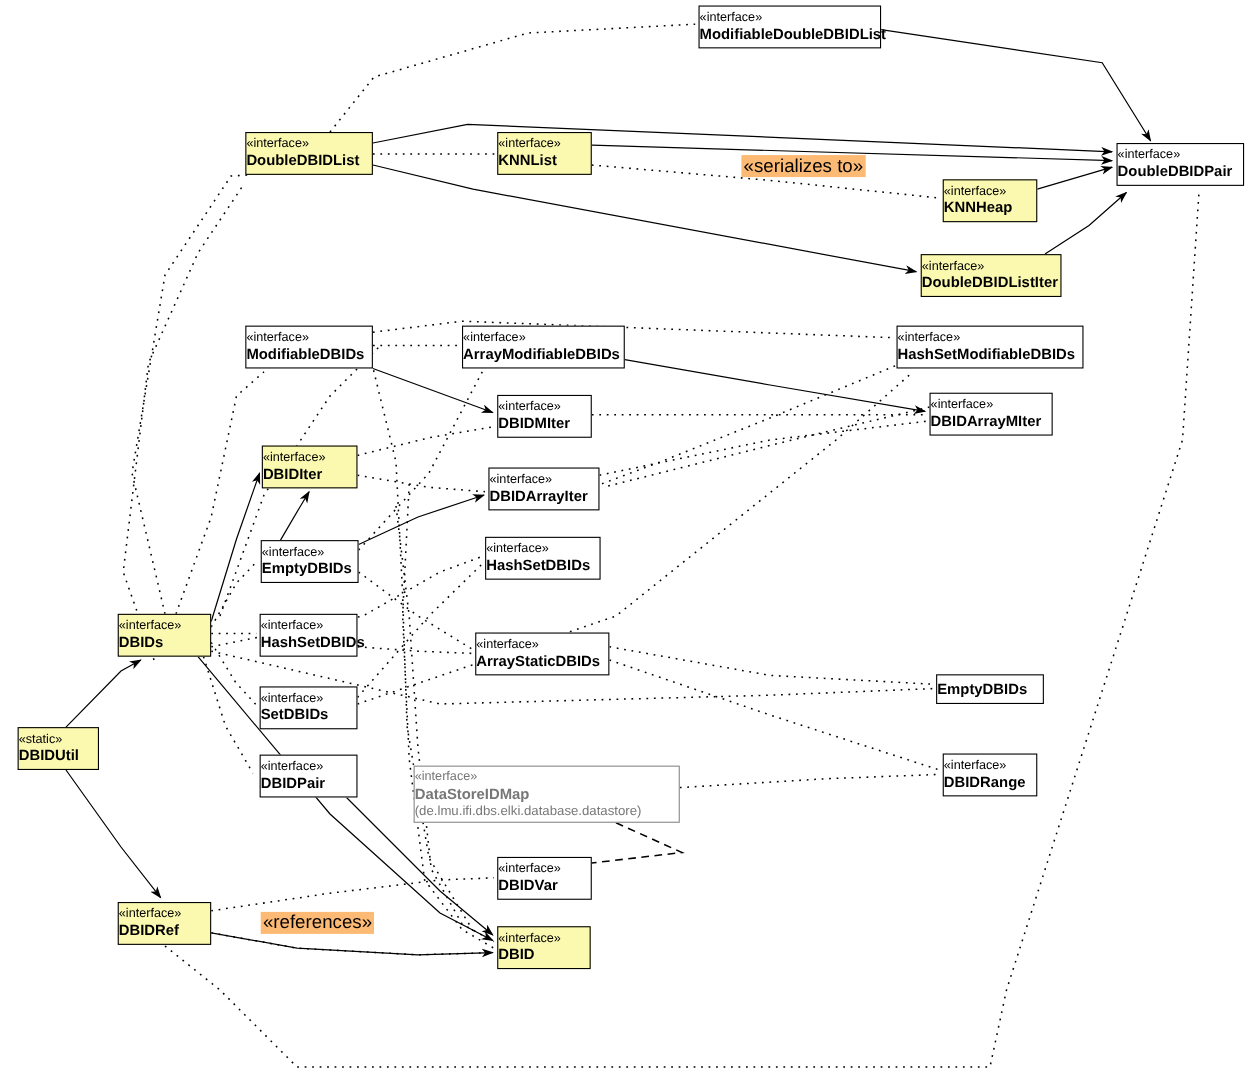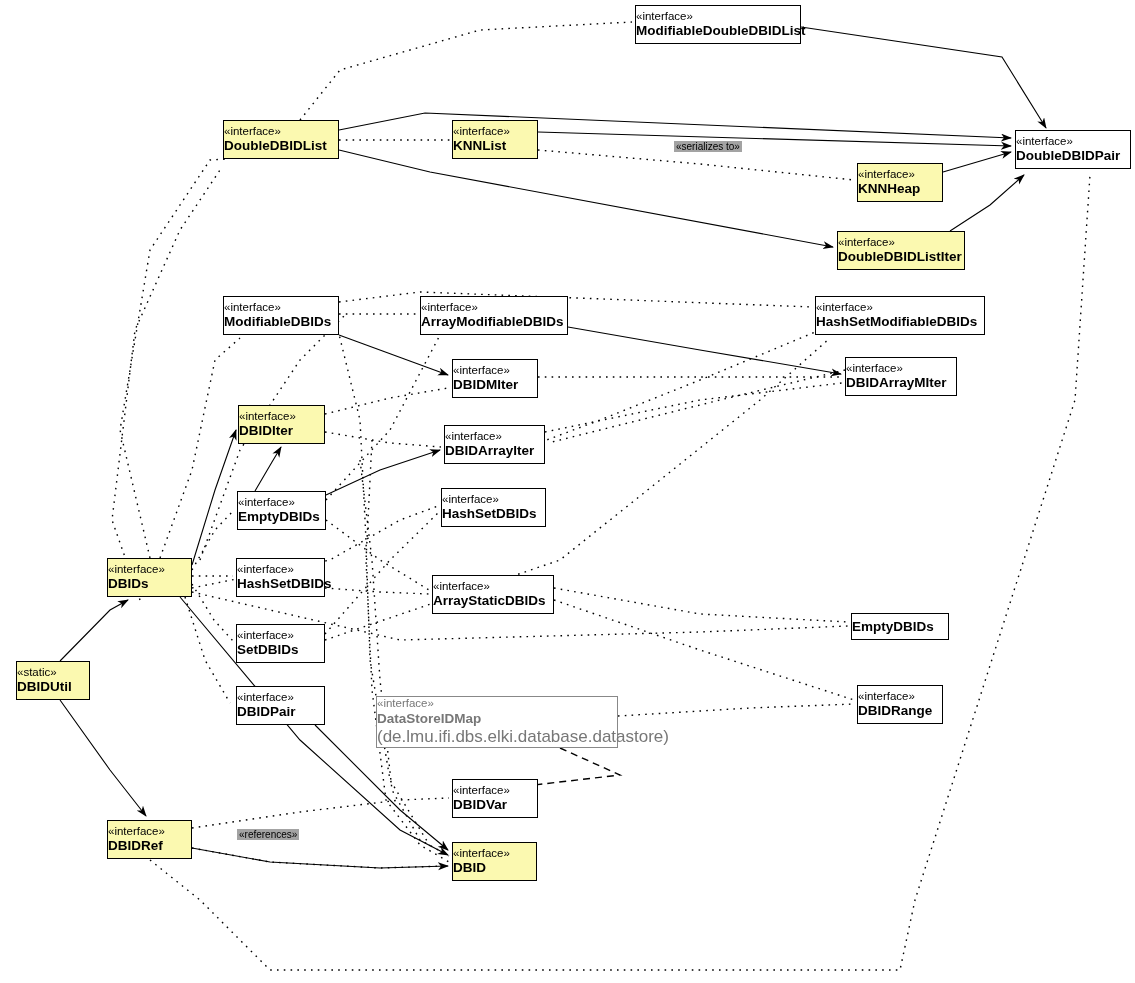--- a/index.html
+++ b/index.html
@@ -24,26 +24,26 @@
     text-align:center;
     line-height:1.18;
     color:#000000;
     z-index:5;
   }
   .node.hl{ background:#fbf9b0; border-color:#000; }
   .node.ext{ border-color:#888888; color:#555555; background:#ffffff; }
   .stereo{ font-size:11.5px; letter-spacing:0px; }
   .nname{ font-size:13.5px;font-weight:bold; }
   .ext .stereo,.ext .nname,.ext .pkg{ color:#777777; }
-  .pkg{ font-size:17px; }
+  .pkg{ font-size:12px; }
   .edge-label{
     position:absolute;
-    font-size:10px;
+    font-size:17px;
     color:#000000;
-    background:#a3a3a3;
+    background:#fdba74;
     padding:0 2px;
     white-space:nowrap;
     z-index:6;
   }
 </style>
 </head>
 <body>
 
 <div id="canvas">
   <svg id="edges" viewBox="0 0 1135 983" xmlns="http://www.w3.org/2000/svg">

